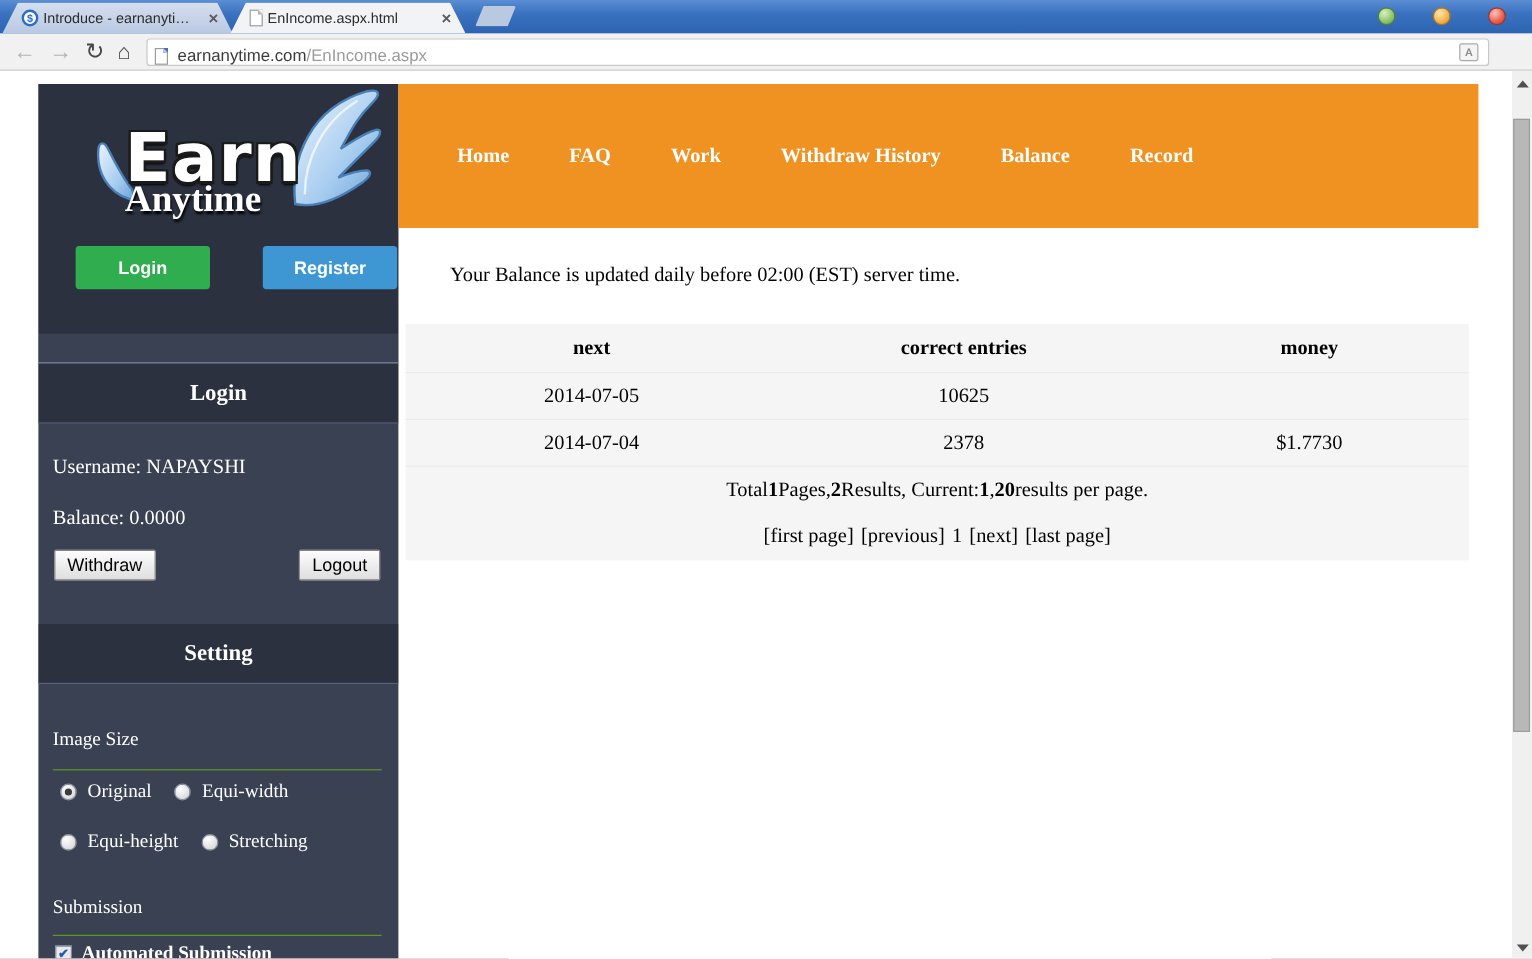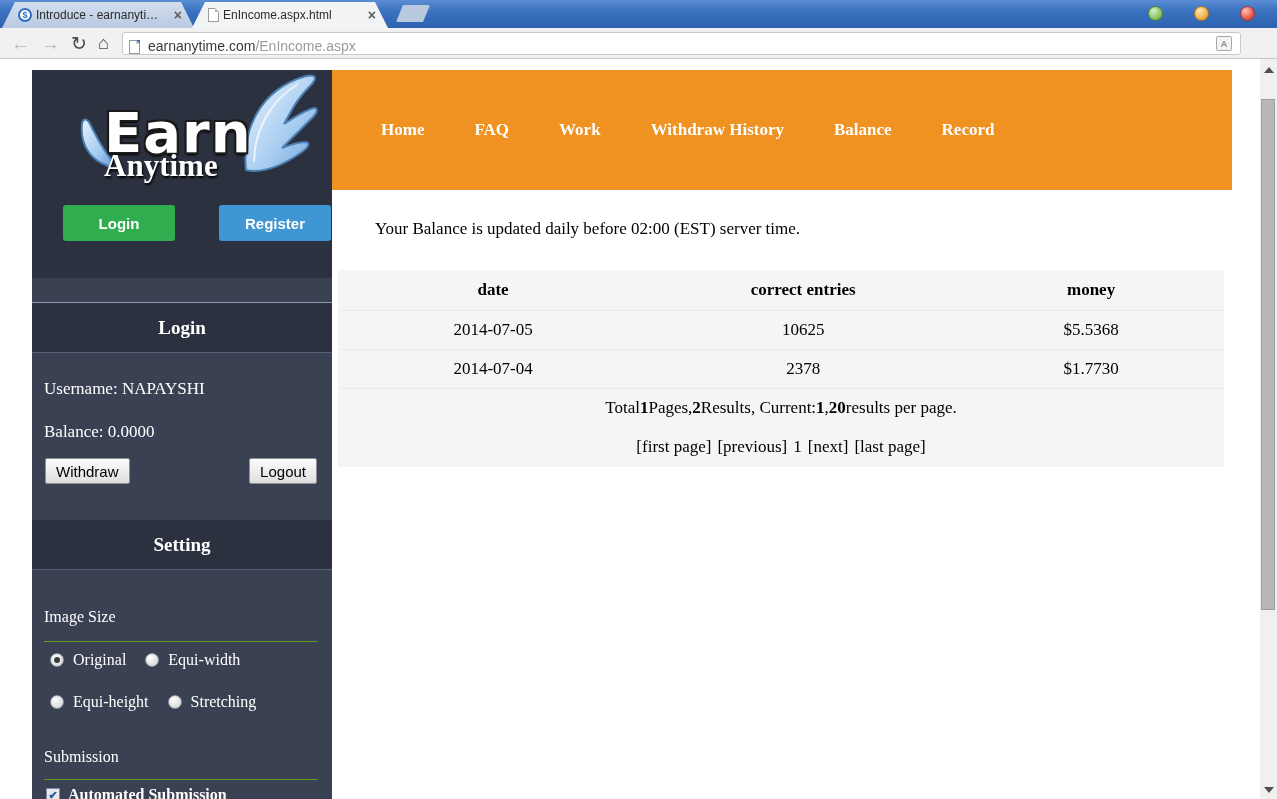--- a/index.html
+++ b/index.html
@@ -219,28 +219,27 @@
         <a>Work</a>
         <a>Withdraw History</a>
         <a>Balance</a>
         <a>Record</a>
       </div>
 
       <div class="notice">Your Balance is updated daily before 02:00 (EST) server time.</div>
 
       <div class="etable">
         <div class="trow thead">
-          <div class="c1">date</div>
+          <div class="c1">next</div>
           <div class="c2">correct entries</div>
           <div class="c3">money</div>
         </div>
         <div class="trow">
           <div class="c1">2014-07-05</div>
           <div class="c2">10625</div>
-          <div class="c3">$5.5368</div>
         </div>
         <div class="trow">
           <div class="c1">2014-07-04</div>
           <div class="c2">2378</div>
           <div class="c3">$1.7730</div>
         </div>
         <div class="trow-full">
           <span>Total </span>
             <b>1</b>
             <span> Pages, </span>

